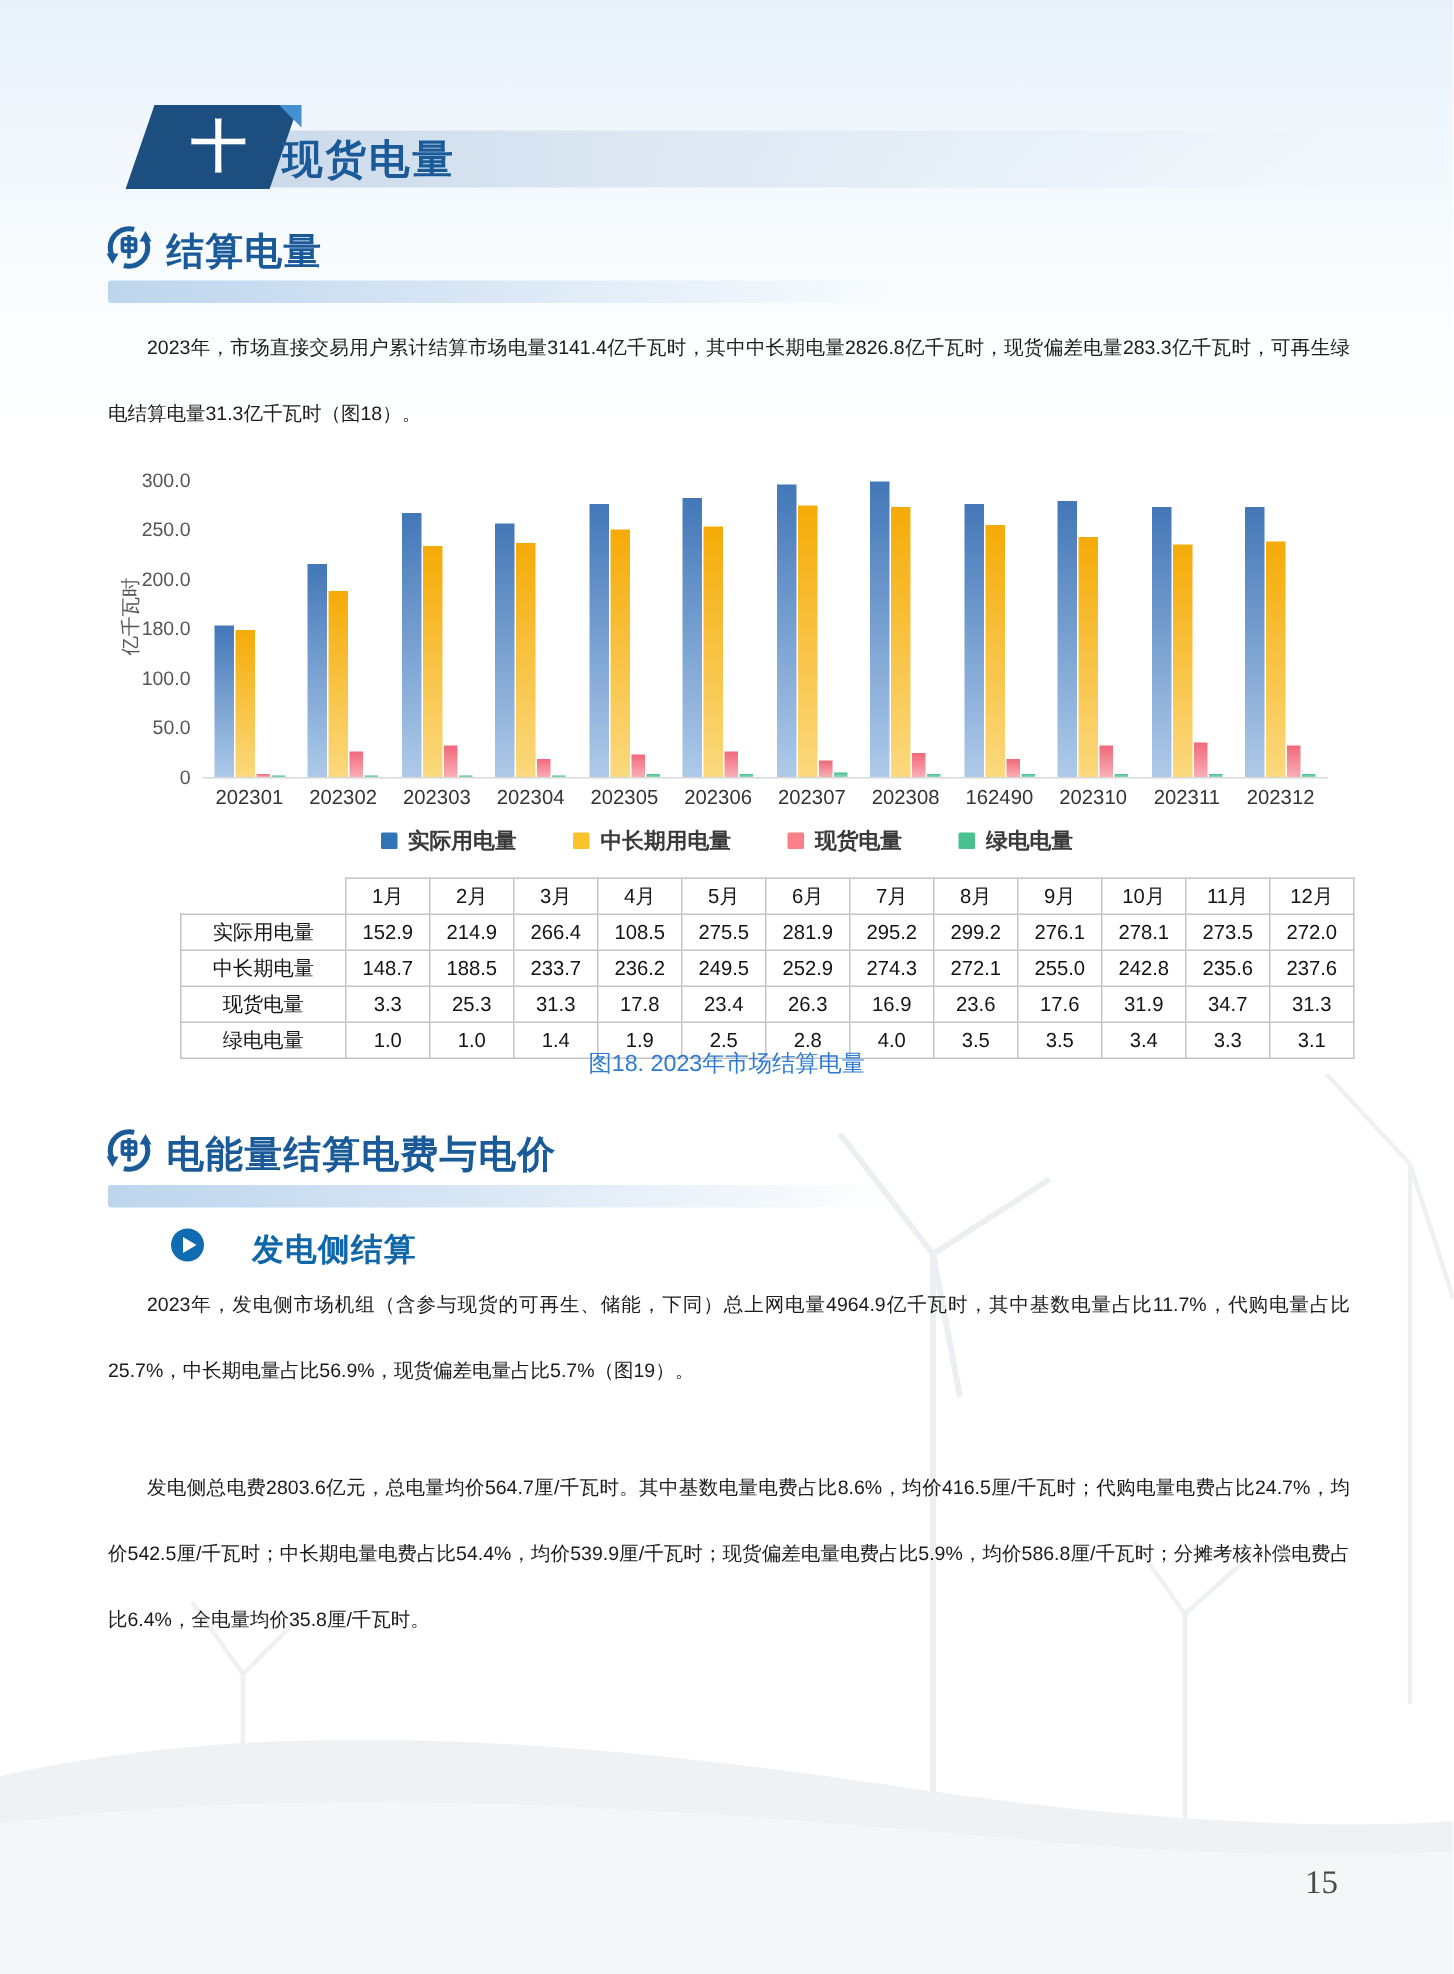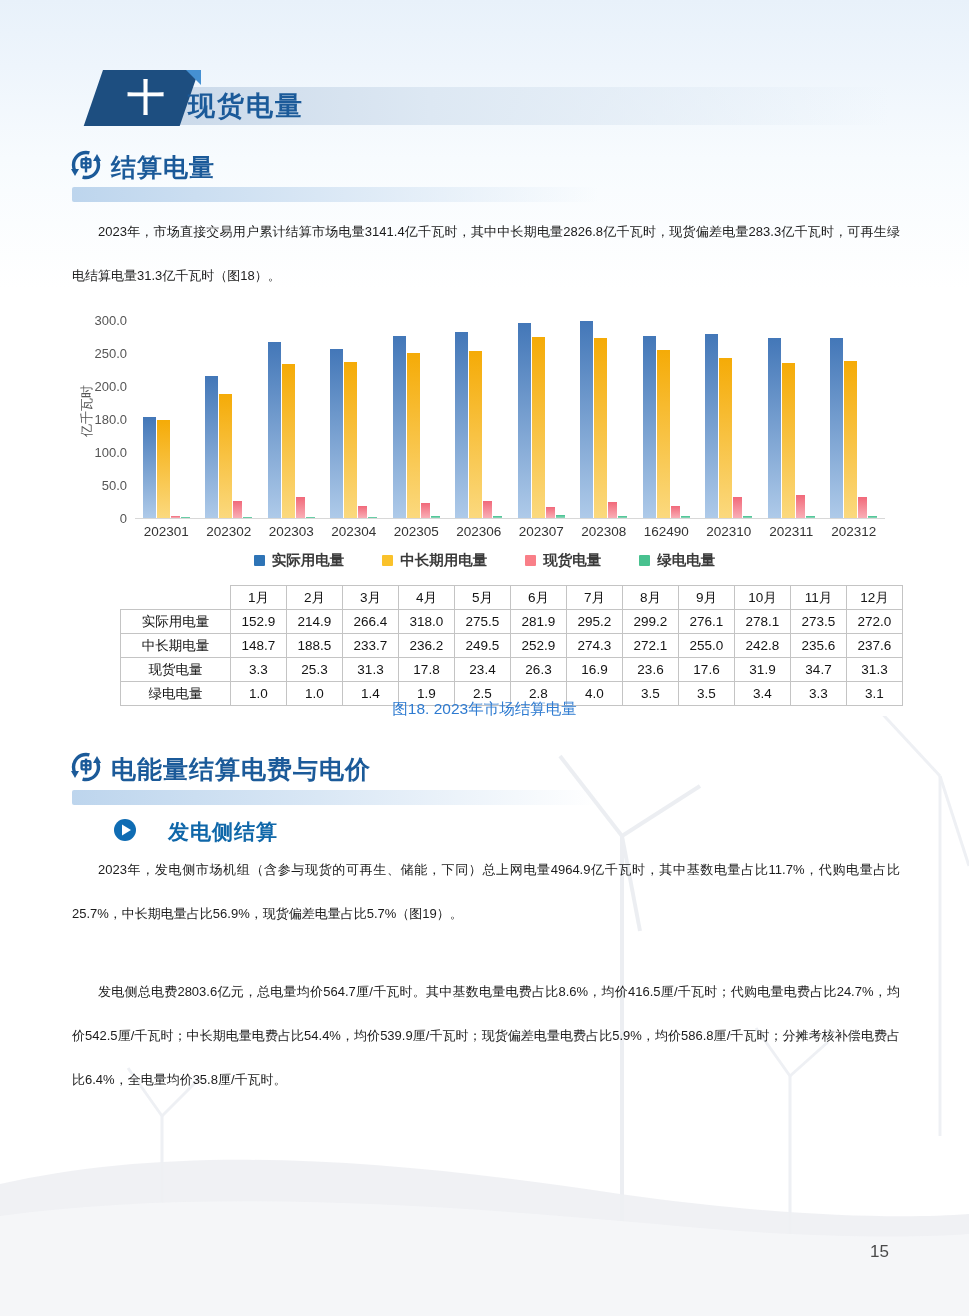--- a/index.html
+++ b/index.html
@@ -56,21 +56,21 @@
   table{border-collapse:collapse;}
   .dtable td,.dtable th{border:1px solid #c4c4c4;font-size:13.5px;font-weight:normal;
         text-align:center;color:#141414;padding:2.5px 0;background:#fff;}
   .dtable th.blank{border:none;background:transparent;}
   .dtable td.rowlab,.dtable th{white-space:nowrap;}
   .col-lab{width:110px;}
   .col-m{width:56px;}
 
   .fig-caption{left:0;top:699px;width:969px;text-align:center;font-size:15.5px;color:#2e7bd1;}
 
-  .page-num{left:870px;top:1242px;font-size:17px;color:#4a4a4a;font-family:Liberation Sans, sans-serif;}
+  .page-num{left:870px;top:1242px;font-size:22px;color:#4a4a4a;font-family:Liberation Serif, serif;}
 </style>
 </head>
 <body>
 
 <div class="page">
 
   <svg class="scenery" width="969" height="600" viewBox="0 0 969 600">
     <g stroke="#e9ecf0" stroke-width="4" opacity="0.85">
       <line x1="622" y1="120" x2="622" y2="530"></line>
       <line x1="622" y1="120" x2="560" y2="40"></line>
@@ -268,21 +268,21 @@
             <th>11月</th>
             <th>12月</th>
           </tr>
         </thead>
       <tbody>
           <tr>
             <td class="rowlab">实际用电量</td>
             <td>152.9</td>
             <td>214.9</td>
             <td>266.4</td>
-            <td>318.0</td>
+            <td>108.5</td>
             <td>275.5</td>
             <td>281.9</td>
             <td>295.2</td>
             <td>299.2</td>
             <td>276.1</td>
             <td>278.1</td>
             <td>273.5</td>
             <td>272.0</td>
           </tr>
           <tr>

